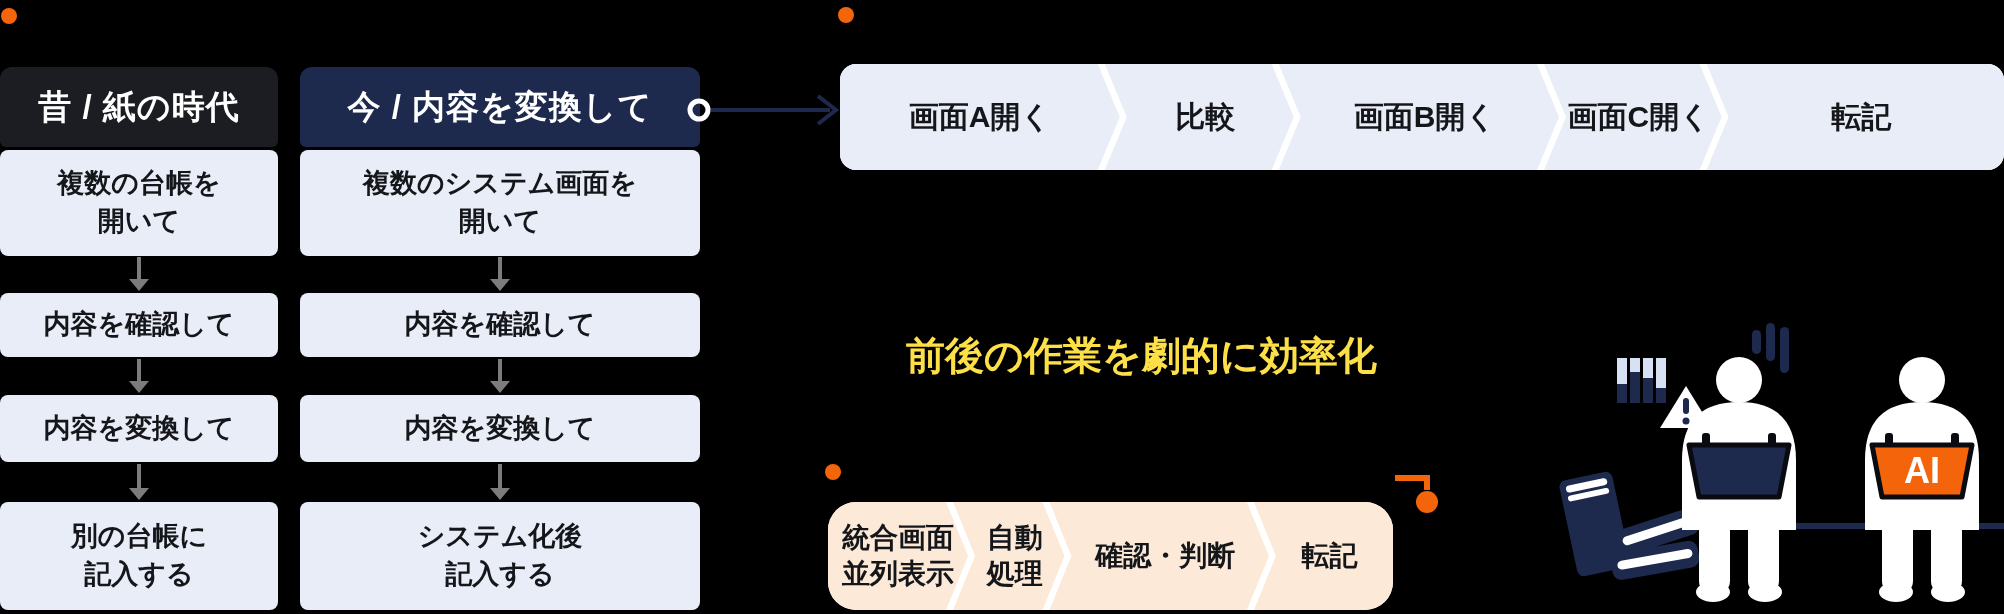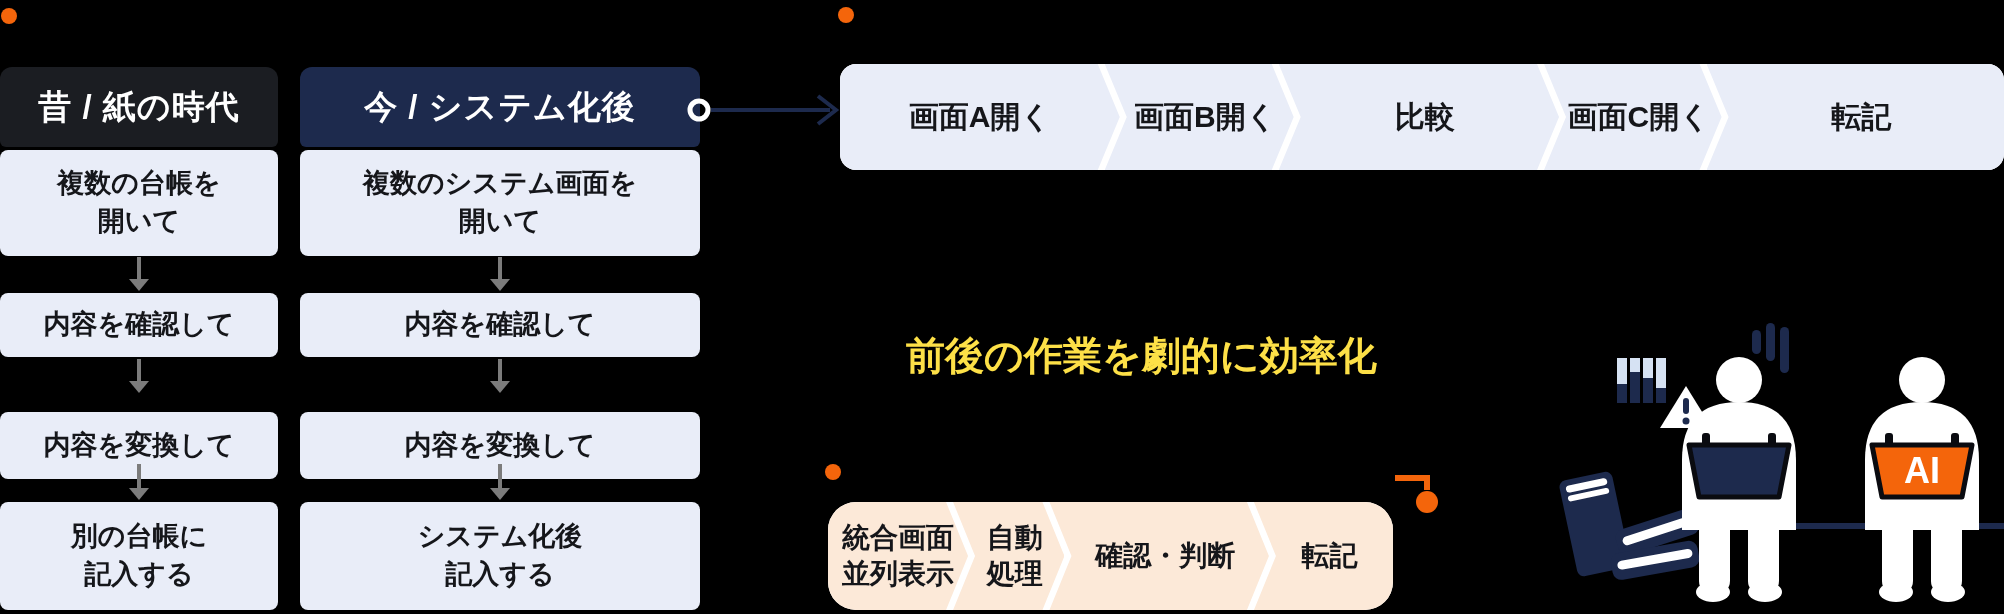--- a/index.html
+++ b/index.html
@@ -15,21 +15,21 @@
   
   .col{position:absolute;top:0;height:456px;}
   #col0{left:0;width:278px;}
   #col1{left:300px;width:400px;}
   .col-header{position:absolute;left:0;right:0;top:67px;height:80px;border-radius:12px 12px 6px 6px;
     color:#fff;display:flex;align-items:center;justify-content:center;font-size:33px;font-weight:700;letter-spacing:1px;}
   .step{position:absolute;left:0;right:0;background:#e9edf8;border-radius:8px;display:flex;align-items:center;
     justify-content:center;text-align:center;font-size:27px;font-weight:700;line-height:1.4;white-space:pre-line;color:#15161a;}
   .step.s0{top:150px;height:106px}
   .step.s1{top:293px;height:64px}
-  .step.s2{top:412px;height:67px}
+  .step.s2{top:395px;height:67px}
   .step.s3{top:502px;height:108px}
   .darr{position:absolute;left:50%;transform:translateX(-50%);width:20px;}
   .darr.a0{top:257px;height:34px}
   .darr.a1{top:359px;height:34px}
   .darr.a2{top:464px;height:36px}
   .darr .shaft{position:absolute;left:8px;top:0;width:4px;height:calc(100% - 11px);background:#7c7c7c;}
   .darr .head{position:absolute;left:0;bottom:0;width:0;height:0;
     border-left:10px solid transparent;border-right:10px solid transparent;border-top:12px solid #7c7c7c;}
 
   
@@ -91,21 +91,21 @@
       </div>
       <div class="step s2">内容を変換して</div>
       <div class="darr a2">
         <div class="shaft"></div>
         <div class="head"></div>
       </div>
       <div class="step s3">別の台帳に
 記入する</div>
     </div>
   <div class="col" id="col1">
-      <div class="col-header" style="background: rgb(29, 42, 77);">今 / システム化後</div>
+      <div class="col-header" style="background: rgb(29, 42, 77);">今 / 内容を変換して</div>
       <div class="step s0">複数のシステム画面を
 開いて</div>
       <div class="darr a0">
         <div class="shaft"></div>
         <div class="head"></div>
       </div>
       <div class="step s1">内容を確認して</div>
       <div class="darr a1">
         <div class="shaft"></div>
         <div class="head"></div>
@@ -120,22 +120,22 @@
     </div>
 
   <svg id="connector" width="170" height="44">
     <circle cx="19" cy="22" r="9" fill="none" stroke="#ffffff" stroke-width="5"></circle>
     <line x1="31" y1="22" x2="150" y2="22" stroke="#1d2a4d" stroke-width="4"></line>
     <polyline points="138,8 156,22 138,36" fill="none" stroke="#1d2a4d" stroke-width="4"></polyline>
   </svg>
 
   <div class="flow" id="top-flow">
       <div class="seg">画面A開く</div>
+      <div class="seg">比較</div>
       <div class="seg">画面B開く</div>
-      <div class="seg">比較</div>
       <div class="seg">画面C開く</div>
       <div class="seg">転記</div>
     </div>
 
   <div id="headline">前後の作業を劇的に効率化</div>
 
   <div class="flow" id="bottom-flow">
       <div class="seg">統合画面
 並列表示</div>
       <div class="seg">自動

